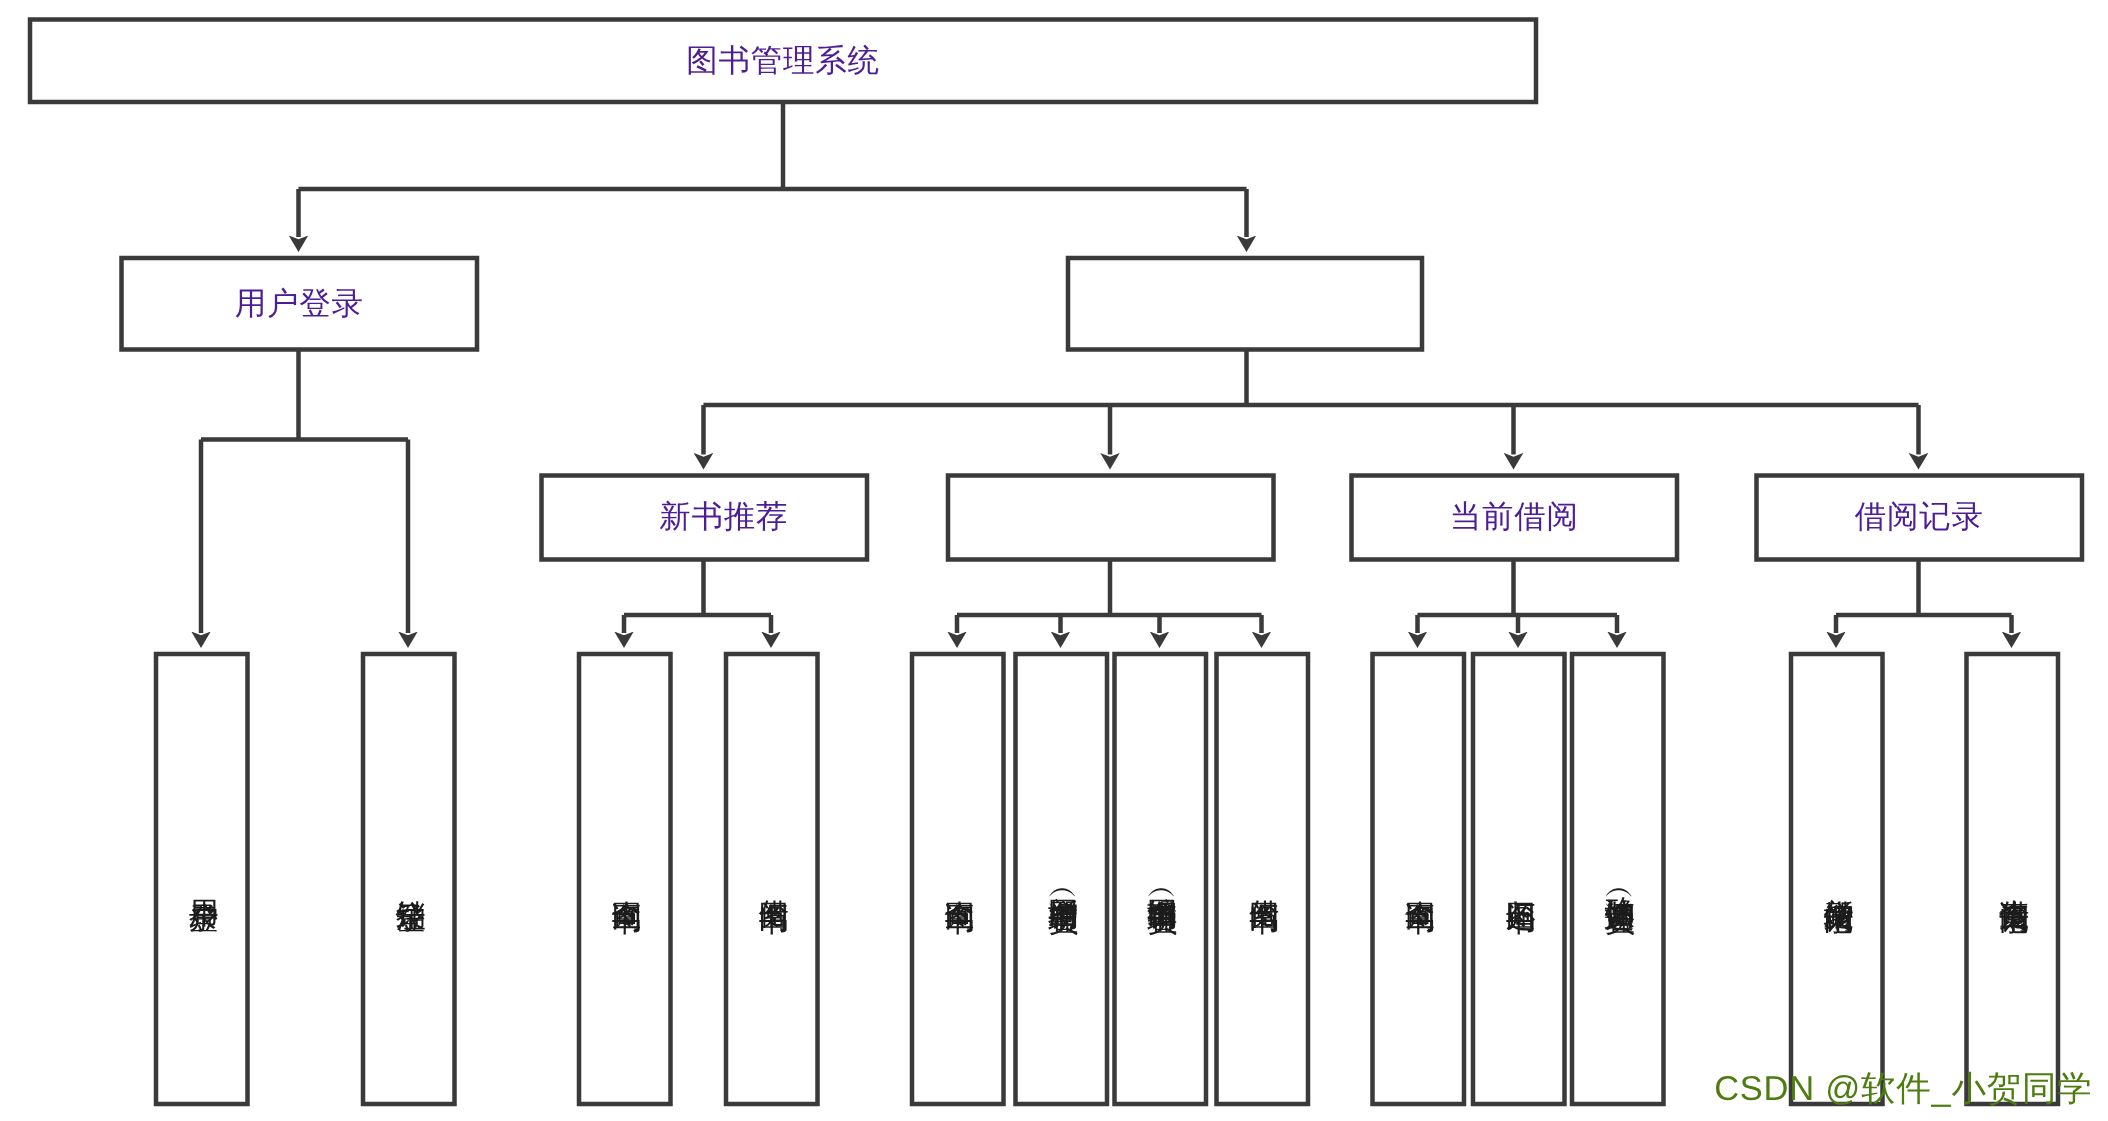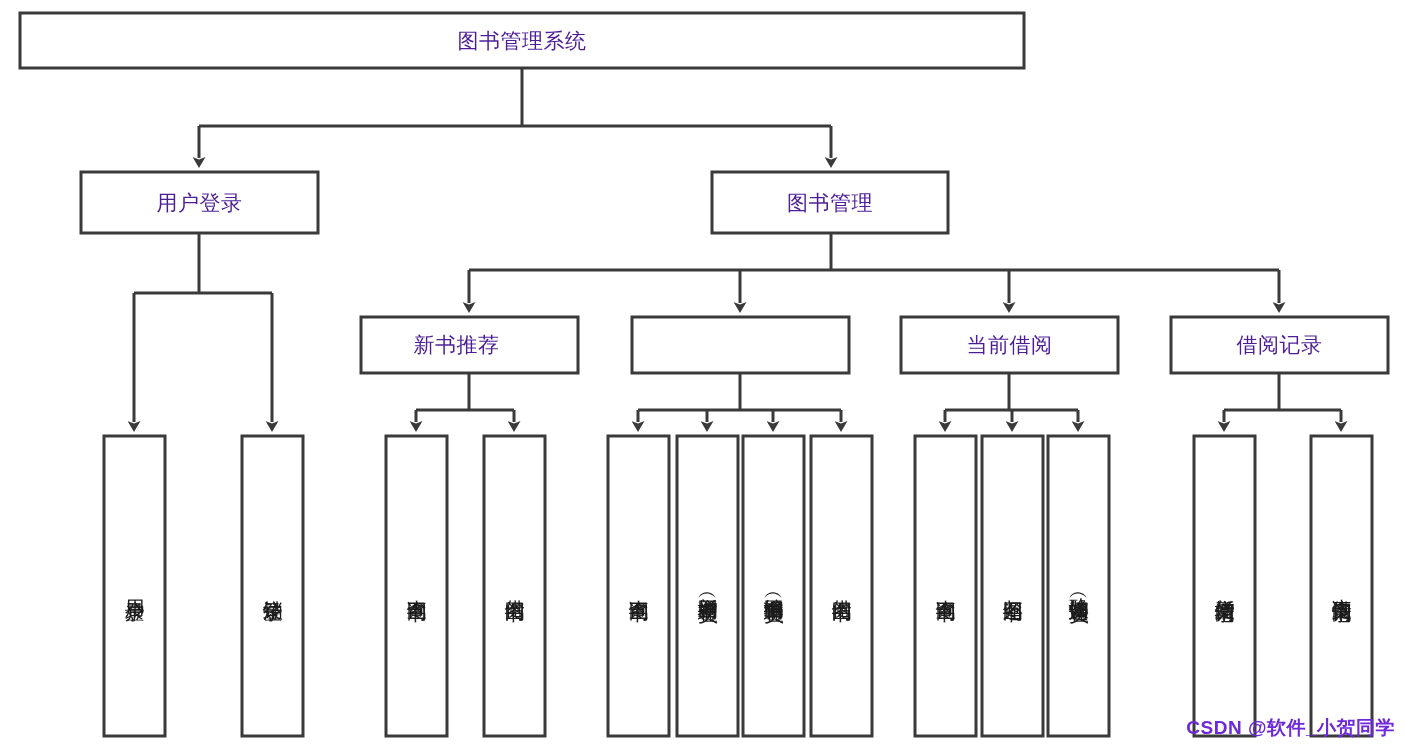--- a/index.html
+++ b/index.html
@@ -65,26 +65,25 @@
     writing-mode: vertical-rl;
     text-orientation: upright;
     -webkit-writing-mode: vertical-rl;
     white-space: nowrap;
     pointer-events: none;
   }
   .watermark {
     position: absolute;
     right: 10px;
     bottom: 6px;
-    color: #6d28d9;
-    font-size: 19px;
+    color: #4d7c0f;
+    font-size: 23px;
     letter-spacing: 0.5px;
     white-space: nowrap;
     pointer-events: none;
-    font-weight: bold;
   }
 </style>
 </head>
 <body>
 
 <div id="diagram-root">
 
   <svg class="diagram-canvas" viewBox="0 0 1405 747">
     <defs>
       <marker id="arrowhead" markerWidth="11" markerHeight="13" refX="1" refY="6.5" orient="auto" markerUnits="userSpaceOnUse">
@@ -171,23 +170,22 @@
     <rect class="node-box" x="915" y="436" width="61" height="300"></rect>
     <rect class="node-box" x="982" y="436" width="61" height="300"></rect>
     <rect class="node-box" x="1048" y="436" width="61" height="300"></rect>
     <rect class="node-box" x="1194" y="436" width="61" height="300"></rect>
     <rect class="node-box" x="1311" y="436" width="61" height="300"></rect>
   </svg>
 
   <div class="node-label-h" style="left:20px; top:13px; width:1004px; height:55px;">图书管理系统</div>
 
   <div class="node-label-h" style="left:81px; top:172px; width:237px; height:61px;">用户登录</div>
-  <div class="node-label-h" style="left:712px; top:172px; width:236px; height:61px;">图书管理</div>
-
-  <div class="node-label-h" style="left:348px; top:317px; width:217px; height:56px;">新书推荐</div>
+
+  <div class="node-label-h" style="left:374px; top:317px; width:217px; height:56px;">新书推荐</div>
   <div class="node-label-h" style="left:901px; top:317px; width:217px; height:56px;border-radius:27px;">当前借阅</div>
   <div class="node-label-h" style="left:1171px; top:317px; width:217px; height:56px;text-align:center;">借阅记录</div>
 
   <div class="node-label-v" style="left:104px; top:436px; width:61px; height:300px;">用户登录</div>
   <div class="node-label-v" style="left:242px; top:436px; width:61px; height:300px;">注销登录</div>
   <div class="node-label-v" style="left:386px; top:436px; width:61px; height:300px;">查询图书</div>
   <div class="node-label-v" style="left:484px; top:436px; width:61px; height:300px;">借阅图书</div>
   <div class="node-label-v" style="left:608px; top:436px; width:61px; height:300px;">查询图书</div>
   <div class="node-label-v" style="left:677px; top:436px; width:61px; height:300px;">新增图书（管理员）</div>
   <div class="node-label-v" style="left:743px; top:436px; width:61px; height:300px;">编辑图书（管理员）</div>

